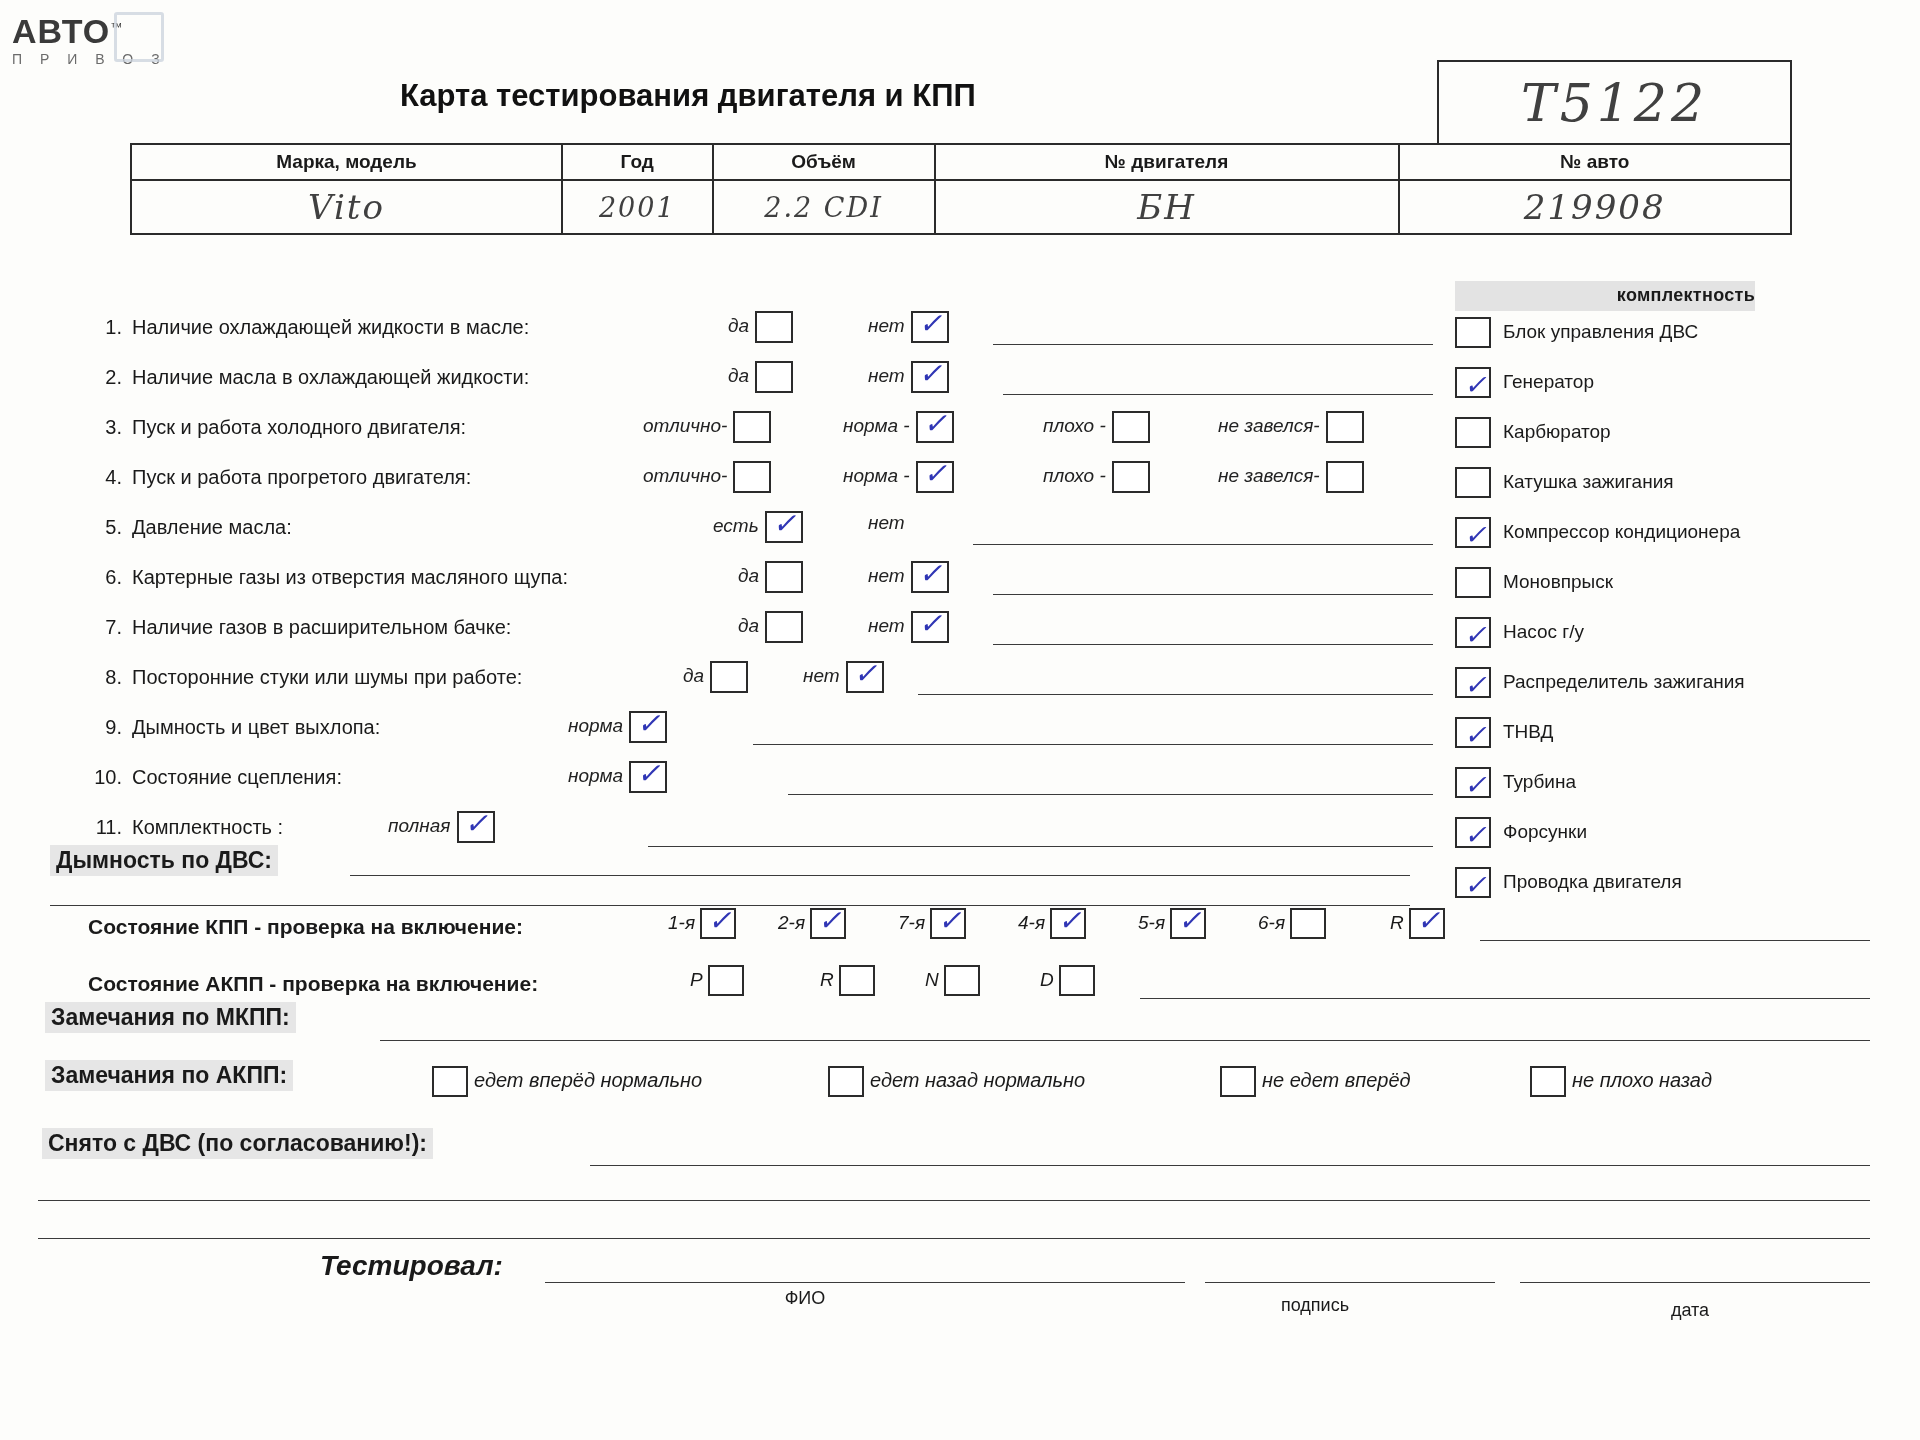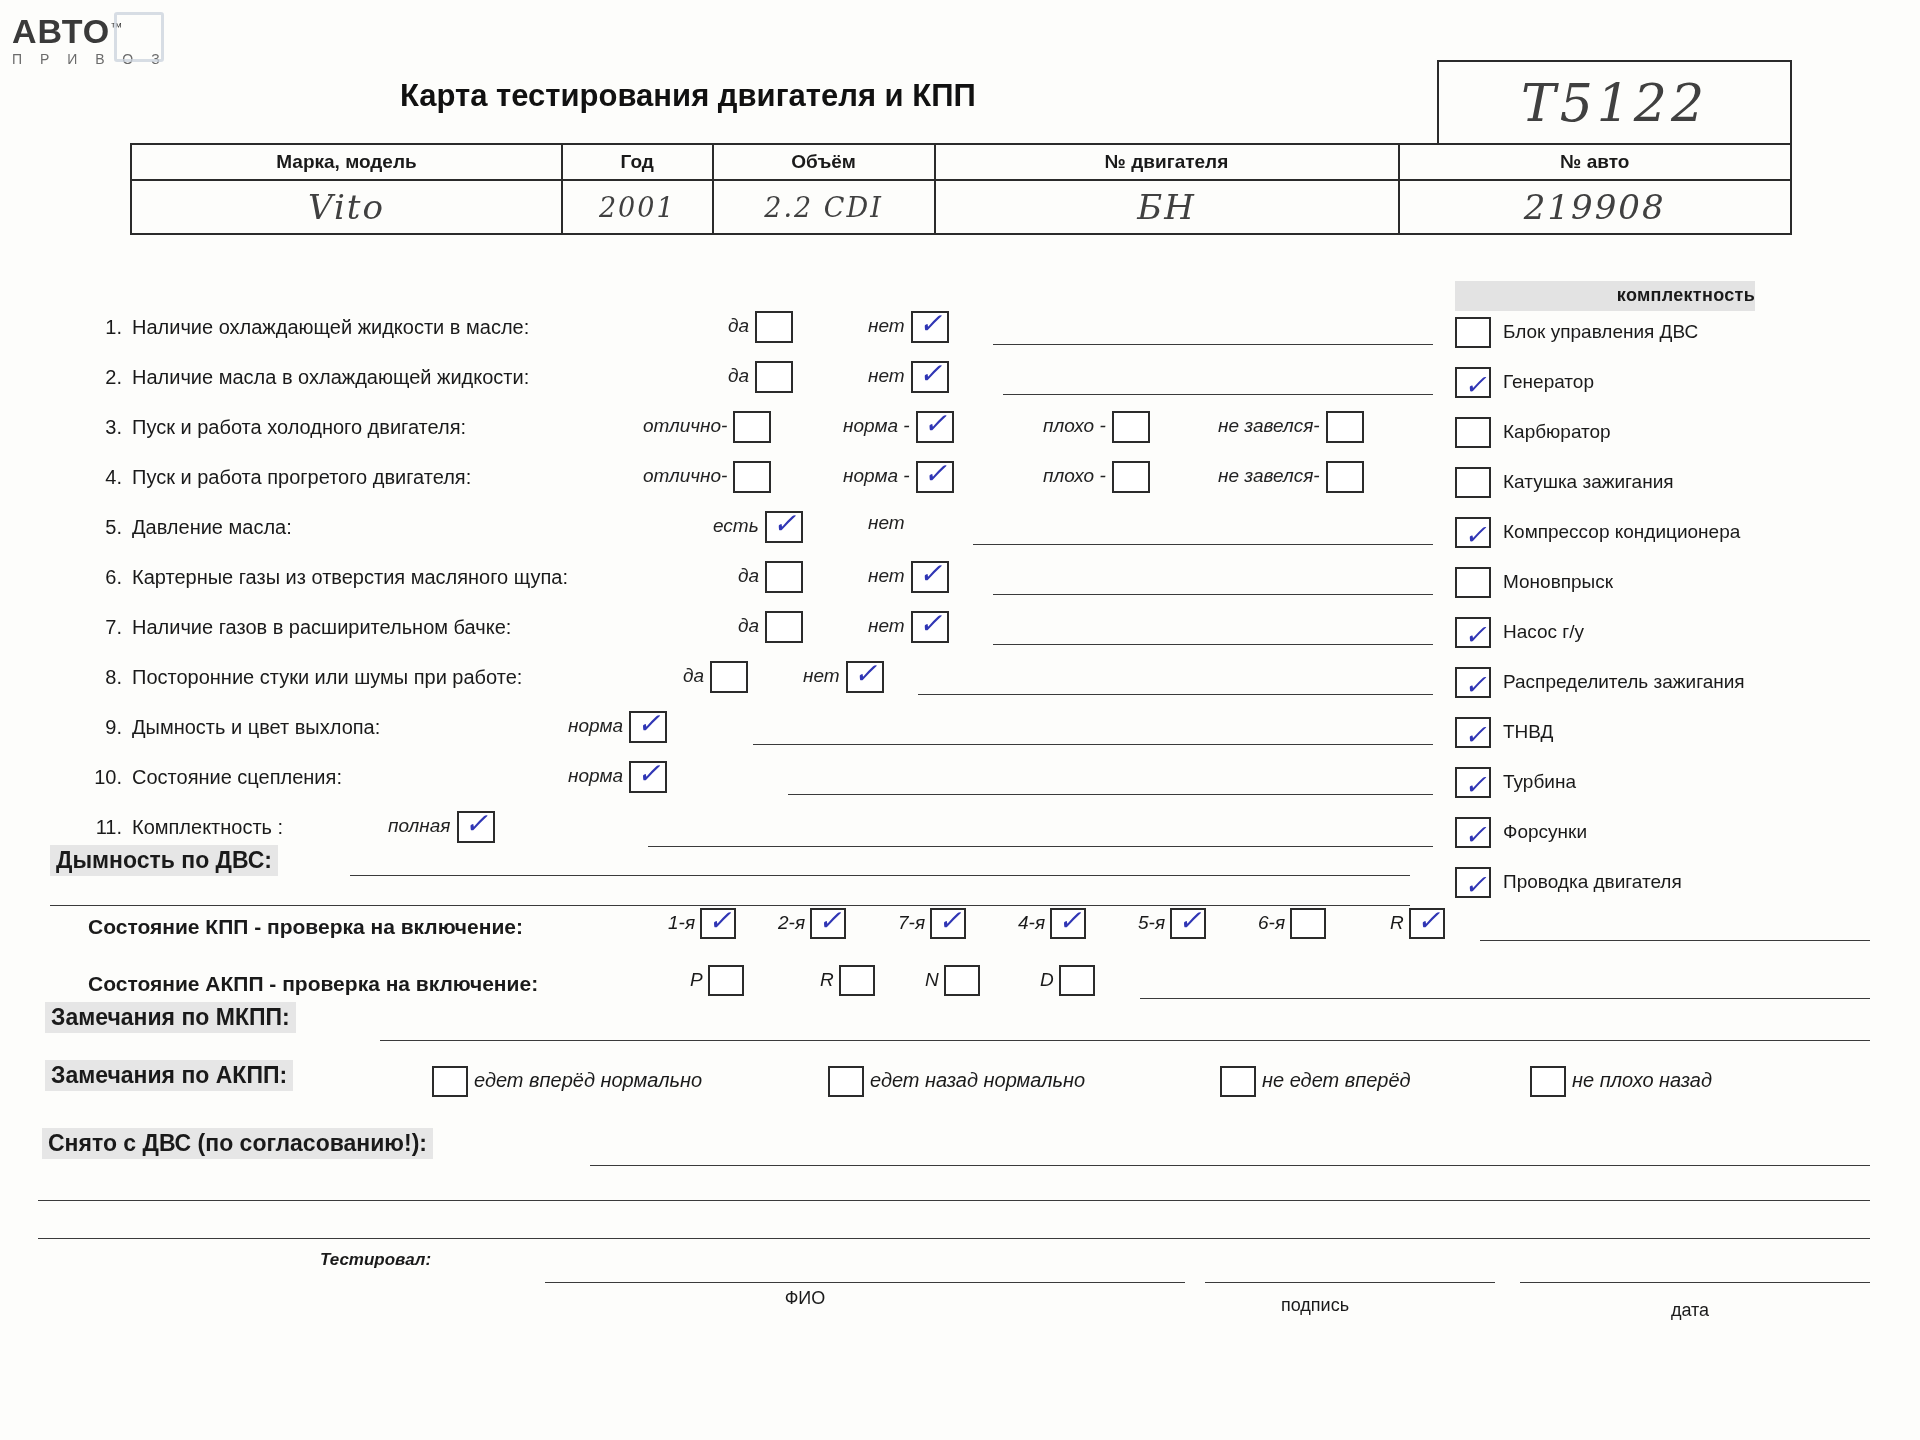--- a/index.html
+++ b/index.html
@@ -246,21 +246,21 @@
     font-style: italic;
     white-space: nowrap;
   }
   .footer-lbl {
     position: absolute;
     font-size: 18px;
     text-align: center;
   }
   .test-lbl {
     position: absolute;
-    font-size: 17px;
+    font-size: 28px;
     font-weight: bold;
     font-style: italic;
   }
 </style>
 </head>
 <body>
 
 <div class="page">
 
   <div class="logo">

